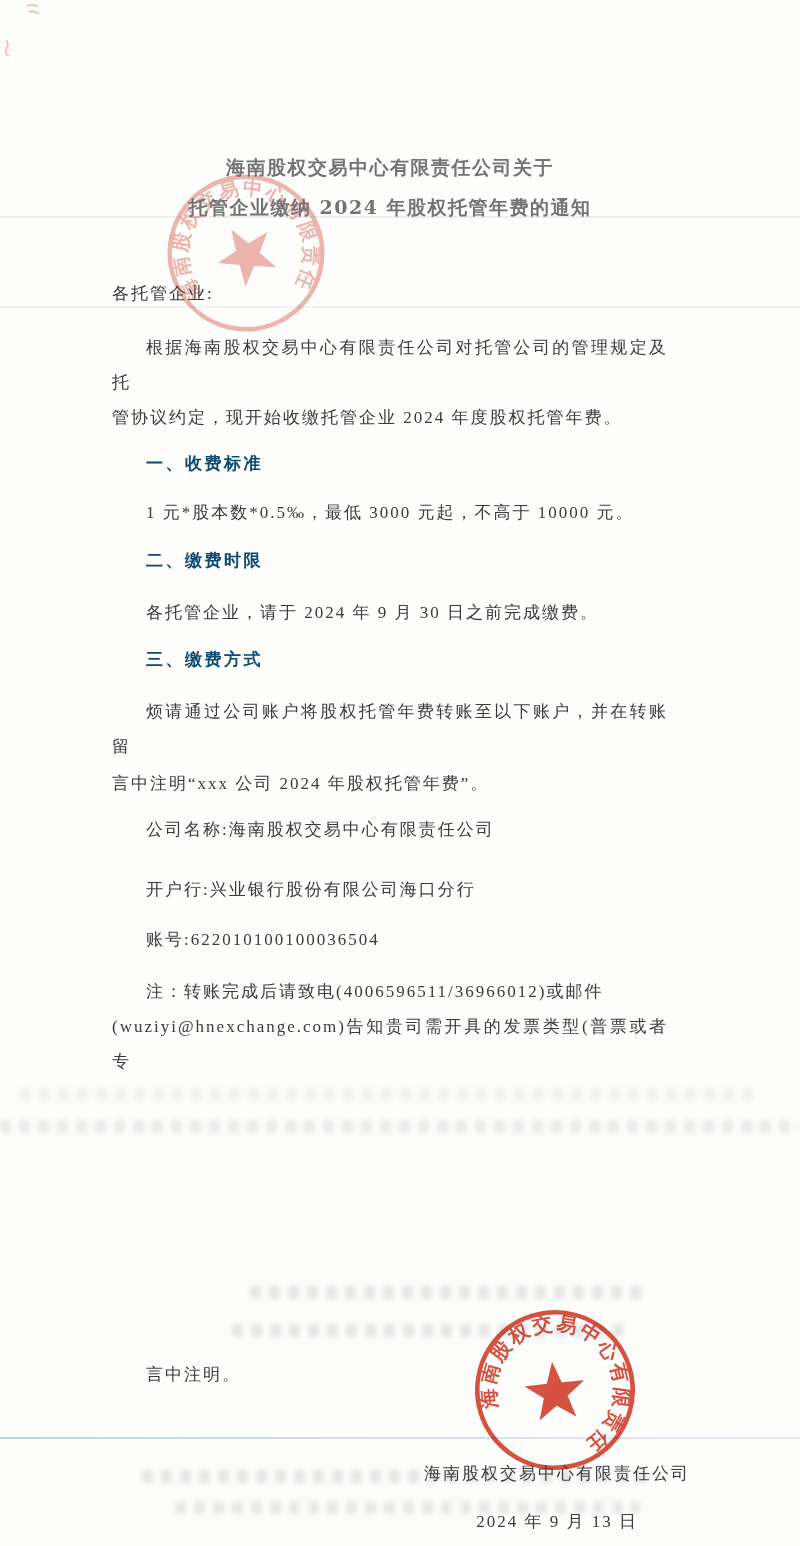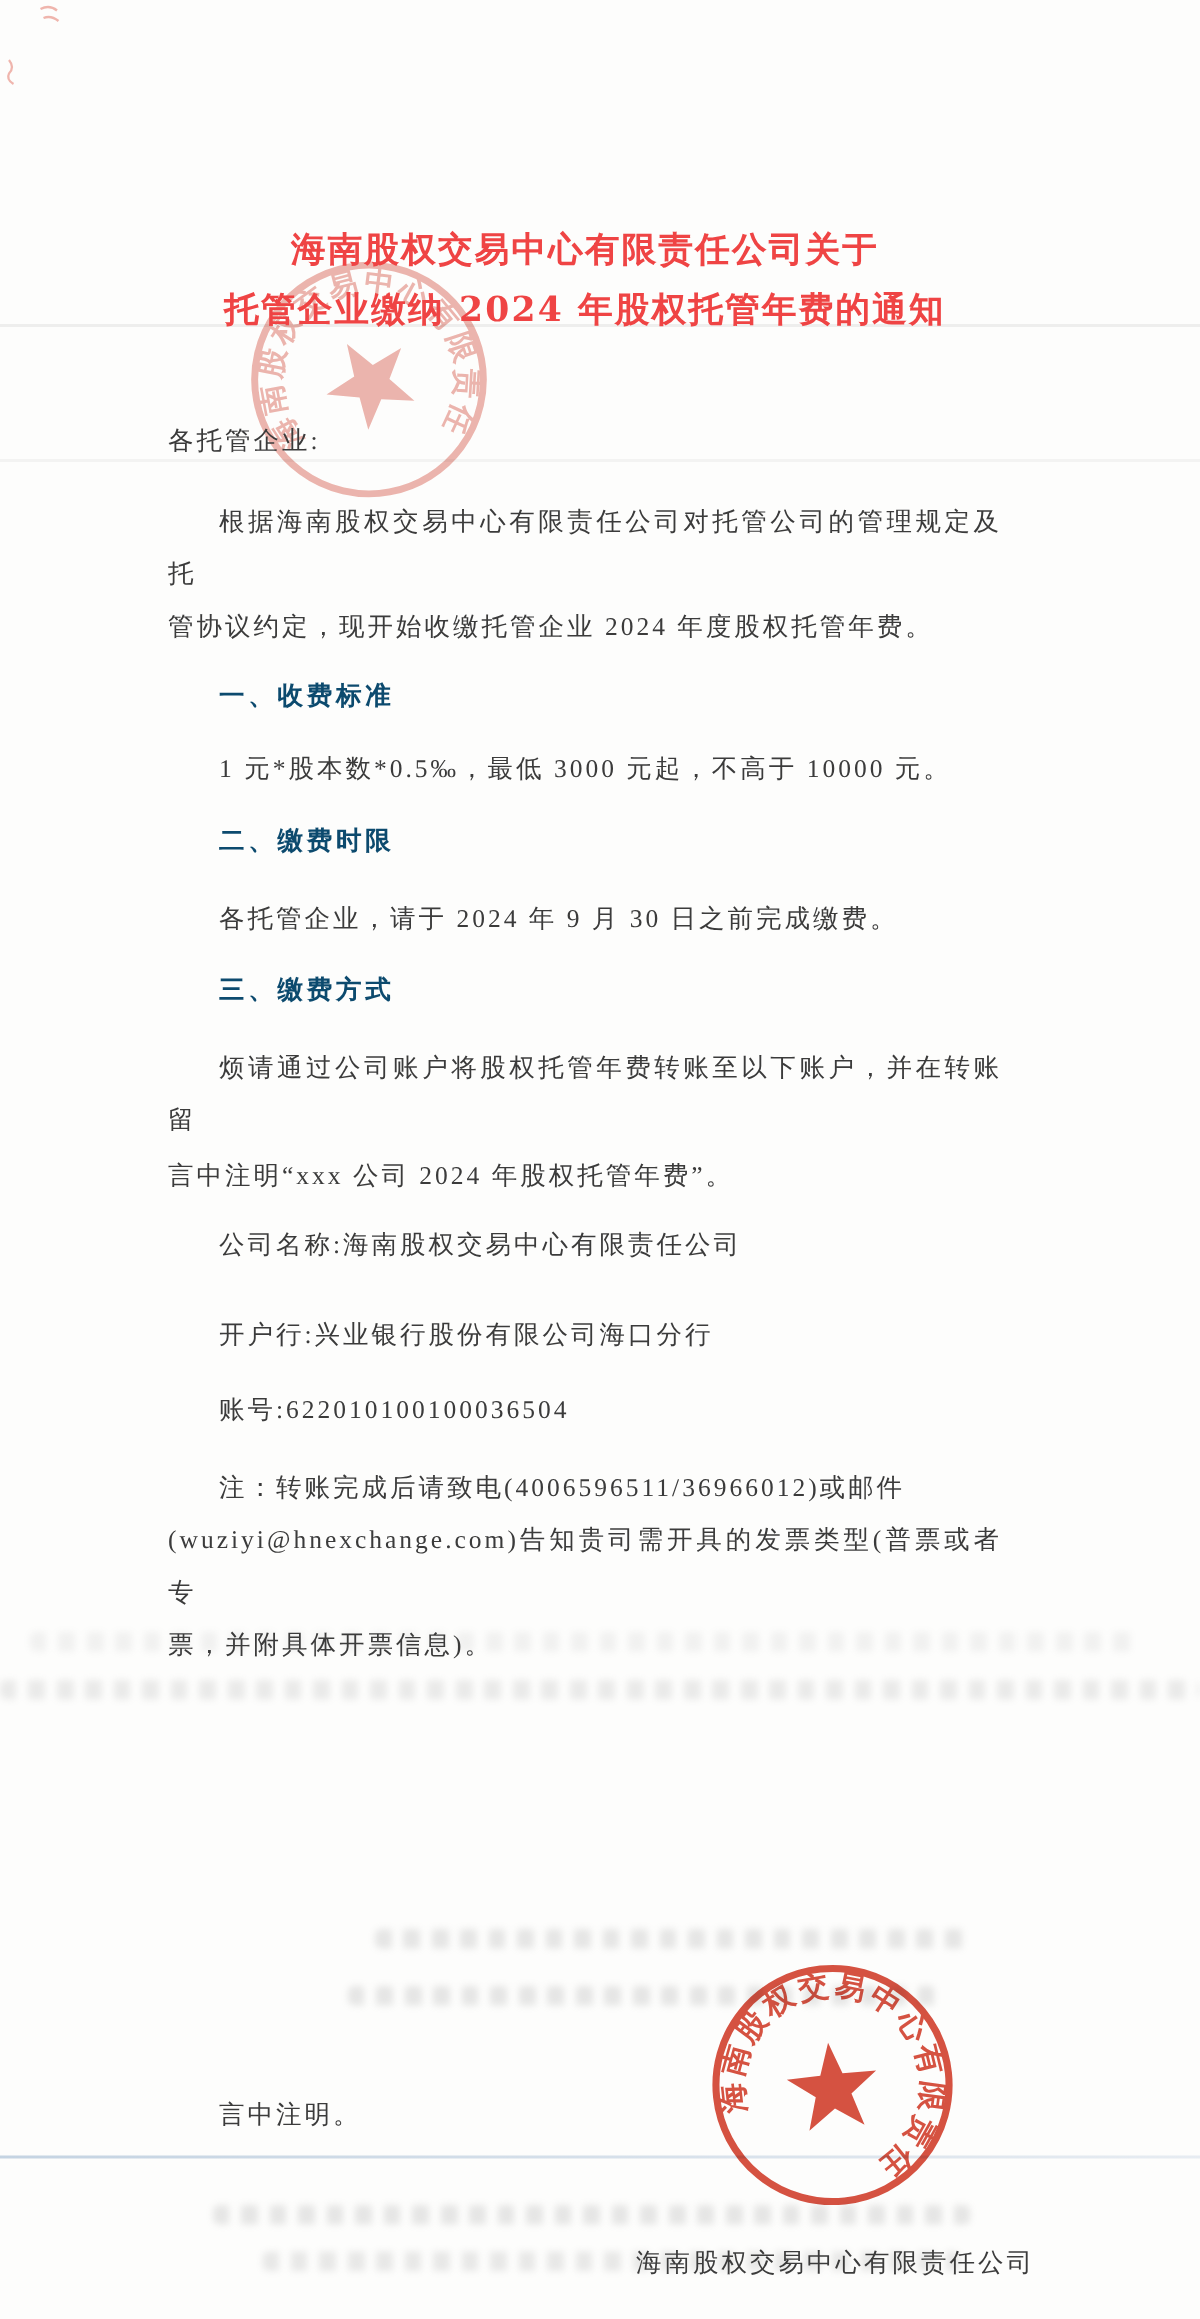--- a/index.html
+++ b/index.html
@@ -4,22 +4,22 @@
 <style>
   html,body { margin:0; padding:0; background:#ffffff; }
   .page {
     position:relative; width:800px; height:1546px; margin:0 auto;
     background:#fdfdfc; overflow:hidden;
     font-family:"Liberation Serif","DejaVu Serif",serif;
     color:#3b3b3b;
   }
   .content { position:absolute; left:112px; top:147px; width:556px; }
   .title {
-    text-align:center; font-size:23px; line-height:40px; font-weight:700;
-    color:#ef4444; letter-spacing:1.5px;
+    text-align:center; font-size:19px; line-height:40px; font-weight:700;
+    color:#737373; letter-spacing:1.5px;
     font-family:"DejaVu Serif","Liberation Serif",serif;
   }
   .line { font-size:17px; line-height:35px; letter-spacing:2px; }
   .indent { text-indent:34px; }
   .fill { text-align:justify; text-align-last:justify; }
   .hd {
     font-weight:700; color:#0c4a6e; letter-spacing:2.5px;
     font-family:"Liberation Sans","DejaVu Sans",sans-serif;
   }
   .sign { margin-left:auto; margin-right:-22px; width:max-content; text-align:center; }
@@ -92,21 +92,20 @@
     <div class="line hd indent" style="margin-top:12px">三、缴费方式</div>
     <div class="line fill indent" style="margin-top:17px">烦请通过公司账户将股权托管年费转账至以下账户，并在转账留</div>
     <div class="line" style="margin-top:2px">言中注明“xxx 公司 2024 年股权托管年费”。</div>
 
     <div class="line indent" style="margin-top:11px">公司名称:海南股权交易中心有限责任公司</div>
     <div class="line indent" style="margin-top:25px">开户行:兴业银行股份有限公司海口分行</div>
     <div class="line indent" style="margin-top:15px">账号:622010100100036504</div>
 
     <div class="line indent" style="margin-top:17px">注：转账完成后请致电(4006596511/36966012)或邮件</div>
     <div class="line fill">(wuziyi@hnexchange.com)告知贵司需开具的发票类型(普票或者专</div>
-    <div class="line">票，并附具体开票信息)。</div>
 
     <div class="line indent" style="margin-top:278px">言中注明。</div>
 
     <div class="sign" style="margin-top:64px">
       <div class="line">海南股权交易中心有限责任公司</div>
       <div class="line" style="margin-top:13px">2024 年 9 月 13 日</div>
     </div>
   </div>
 
 </div>

